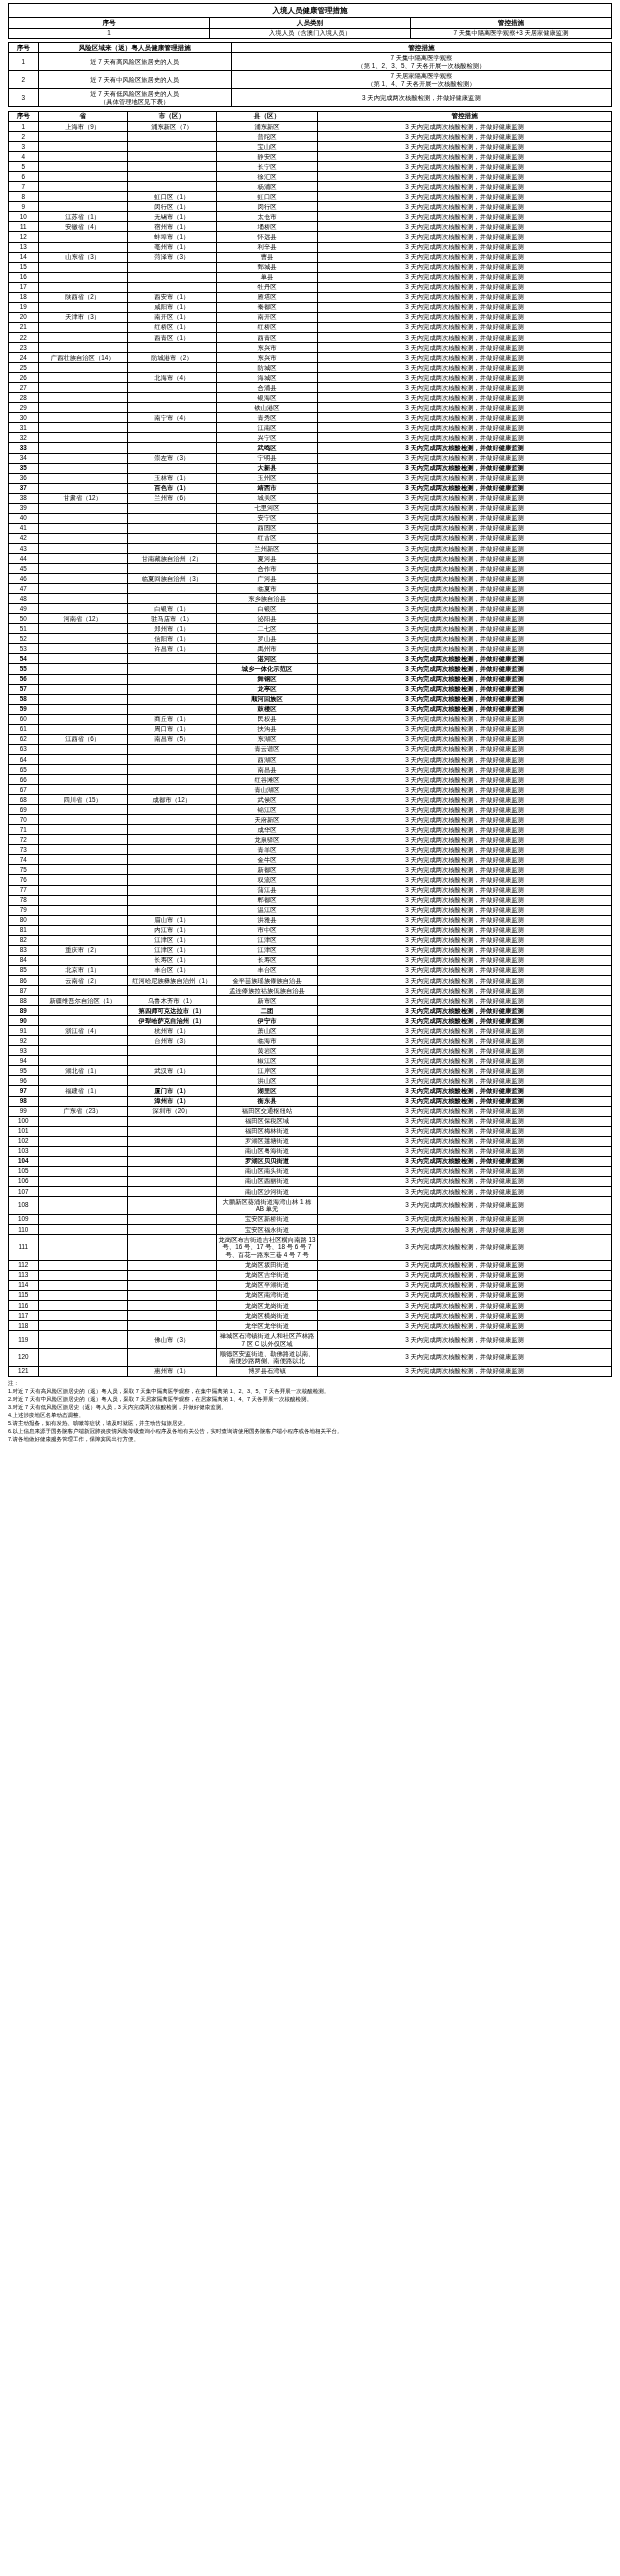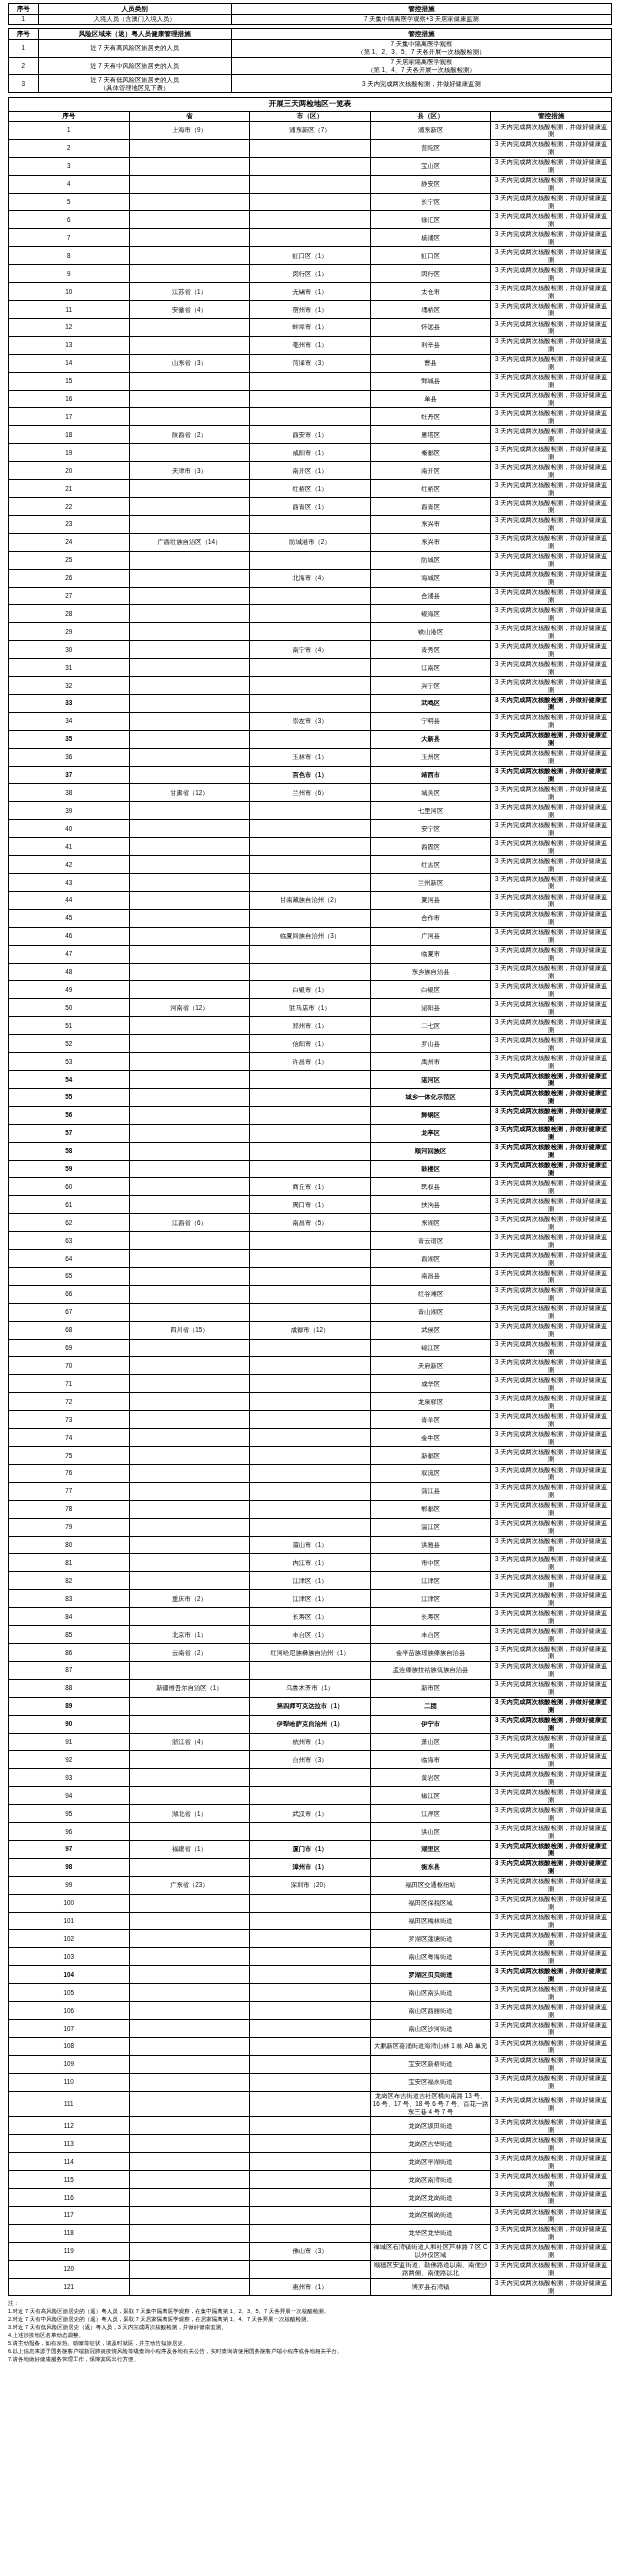--- a/index.html
+++ b/index.html
@@ -22,20 +22,23 @@
   .t1 .c2{width:190px;}
   .t1 .c3{width:auto;}
 </style>
 </head>
 <body>
 
 <div class="page">
 
   <table class="t1">
     <tbody>
+        <tr class="tbl-title">
+      <td colspan="3">入境人员健康管理措施</td>
+    </tr>
     <tr class="hdr">
       <td class="c1">序号</td>
       <td class="c2">人员类别</td>
       <td class="c3">管控措施</td>
     </tr>
     <tr>
       <td class="c1">1</td>
       <td class="c2">入境人员（含澳门入境人员）</td>
       <td class="c3">7 天集中隔离医学观察+3 天居家健康监测</td>
     </tr>
@@ -69,23 +72,20 @@
 （具体管理地区见下表）</td>
       <td class="c3">3 天内完成两次核酸检测，并做好健康监测</td>
     </tr>
   </tbody>
     </table>
 
   <div class="sect-gap"></div>
 
   <table>
     <thead>
-      <tr class="tbl-title">
-        <td colspan="5">开展三天两检地区一览表</td>
-      </tr>
       <tr class="hdr">
         <td class="c-no">序号</td>
         <td class="c-prov">省</td>
         <td class="c-city">市（区）</td>
         <td class="c-dist">县（区）</td>
         <td class="c-meas">管控措施</td>
       </tr>
     </thead>
     <tbody id="table3-body">
         <tr>

